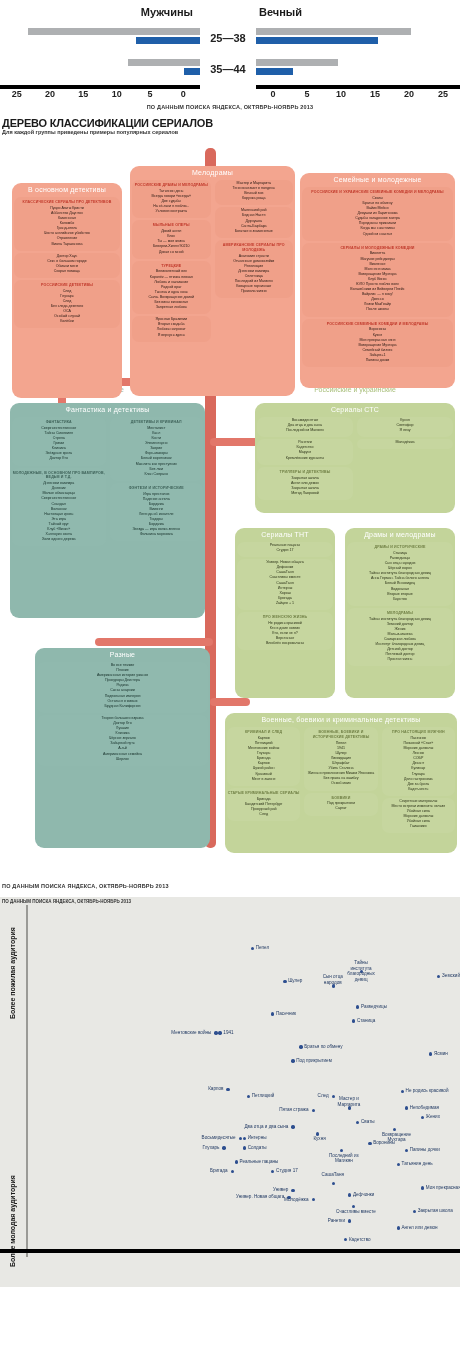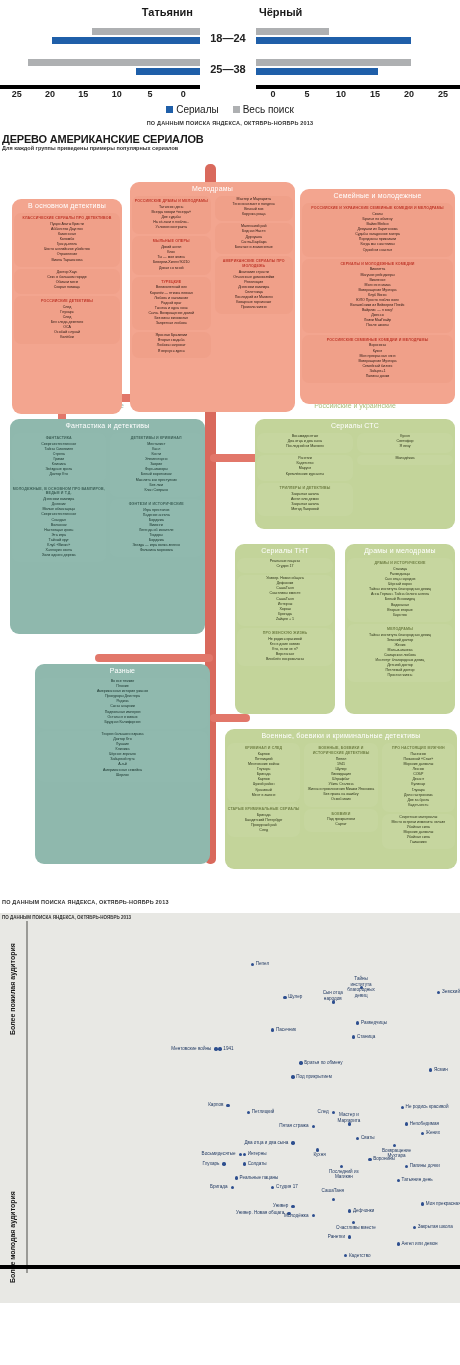--- a/index.html
+++ b/index.html
@@ -102,46 +102,46 @@
   .watermark { position: absolute; left: 238px; top: 300px; font-family: "Liberation Serif", serif;
                font-style: italic; font-weight: 700; font-size: 44px; color: #c8424a; letter-spacing: -1px; }
 </style>
 </head>
 <body>
 
 <div class="page">
 
   <div class="barchart">
     <div class="bc-heads">
-      <div class="bc-head-m">Татьянин</div>
+      <div class="bc-head-m">Мужчины</div>
       <div class="bc-head-gap"></div>
-      <div class="bc-head-w">Чёрный</div>
+      <div class="bc-head-w">Вечный</div>
     </div>
 
     <div id="bc-rows">
-        <div class="bc-row">
-          <div class="bc-left">
-            <div class="bar grey" style="width: 108px;"></div>
-            <div class="bar blue" style="width: 148px;"></div>
-          </div>
-          <div class="bc-mid">18—24</div>
-          <div class="bc-right">
-            <div class="bar grey" style="width: 73.44px;"></div>
-            <div class="bar blue" style="width: 155.04px;"></div>
-          </div>
-        </div>
         <div class="bc-row">
           <div class="bc-left">
             <div class="bar grey" style="width: 172px;"></div>
             <div class="bar blue" style="width: 64px;"></div>
           </div>
           <div class="bc-mid">25—38</div>
           <div class="bc-right">
             <div class="bar grey" style="width: 155.04px;"></div>
             <div class="bar blue" style="width: 122.4px;"></div>
+          </div>
+        </div>
+        <div class="bc-row">
+          <div class="bc-left">
+            <div class="bar grey" style="width: 72px;"></div>
+            <div class="bar blue" style="width: 16px;"></div>
+          </div>
+          <div class="bc-mid">35—44</div>
+          <div class="bc-right">
+            <div class="bar grey" style="width: 81.6px;"></div>
+            <div class="bar blue" style="width: 36.72px;"></div>
           </div>
         </div>
       </div>
 
     <div class="bc-axis">
       <div class="bc-axis-left">
           <div class="axline"></div>
         </div>
       <div class="bc-axis-gap"></div>
       <div class="bc-axis-right">
@@ -162,36 +162,26 @@
       <div class="tickgroup tg-right" id="ticks-right">
           <span>0</span>
           <span>5</span>
           <span>10</span>
           <span>15</span>
           <span>20</span>
           <span>25</span>
         </div>
     </div>
 
-    <div class="bc-legend" id="bc-legend">
-        <div class="lg-item">
-          <span class="sw" style="background: rgb(31, 95, 169);"></span>
-          <span>Сериалы</span>
-        </div>
-        <div class="lg-item">
-          <span class="sw" style="background: rgb(174, 176, 178);"></span>
-          <span>Весь поиск</span>
-        </div>
-      </div>
 
     <div class="source src-center">ПО ДАННЫМ ПОИСКА ЯНДЕКСА, ОКТЯБРЬ-НОЯБРЬ 2013</div>
   </div>
 
   <div class="tree">
-    <div class="tree-title">ДЕРЕВО АМЕРИКАНСКИЕ СЕРИАЛОВ</div>
+    <div class="tree-title">ДЕРЕВО КЛАССИФИКАЦИИ СЕРИАЛОВ</div>
     <div class="tree-sub">Для каждой группы приведены примеры популярных сериалов</div>
 
     <div class="tree-canvas" id="tree-canvas">
 
       <div class="conn-thick" style="left:205px;top:10px;width:11px;height:700px;border-radius:5px;"></div>
       <div class="conn" style="left:60px;top:240px;width:150px;height:8px;border-radius:4px;"></div>
       <div class="conn" style="left:58px;top:240px;width:8px;height:60px;border-radius:4px;"></div>
       <div class="conn" style="left:210px;top:300px;width:80px;height:8px;border-radius:4px;"></div>
       <div class="conn" style="left:95px;top:500px;width:118px;height:8px;border-radius:4px;"></div>
       <div class="conn" style="left:210px;top:560px;width:40px;height:8px;border-radius:4px;"></div>

